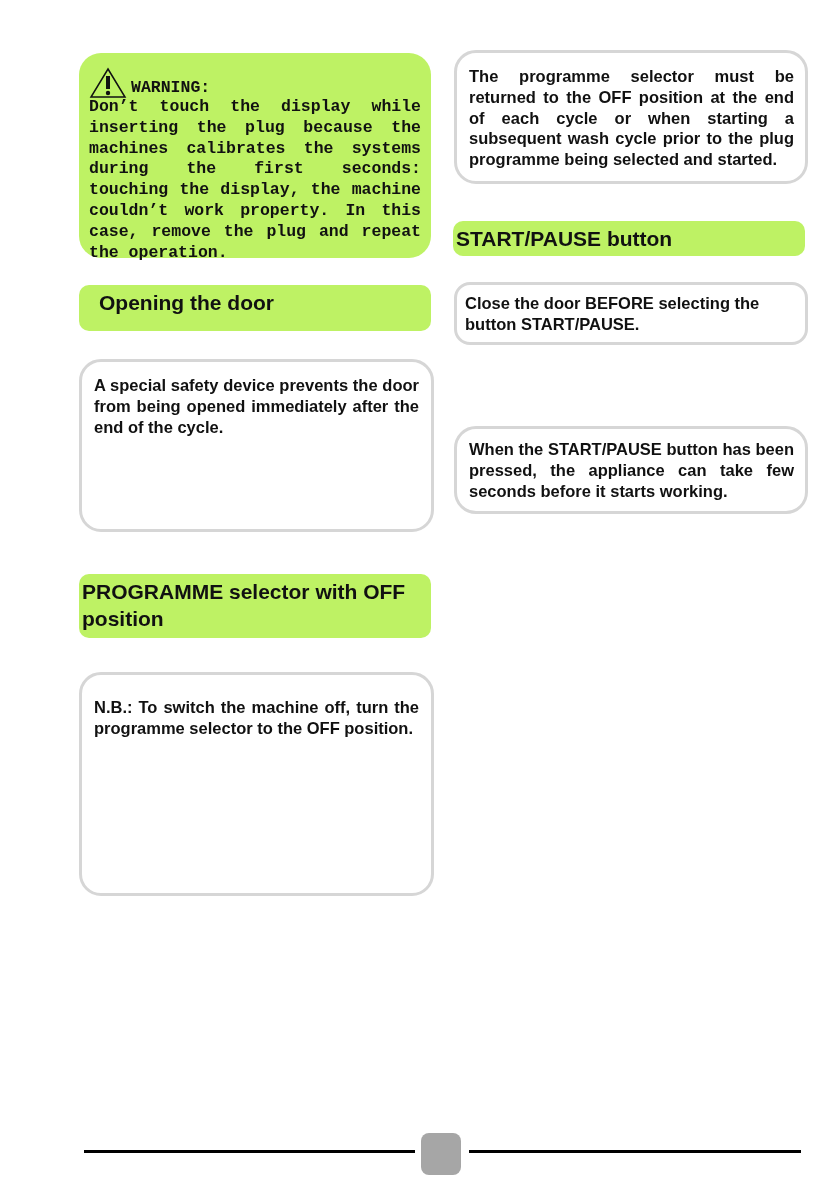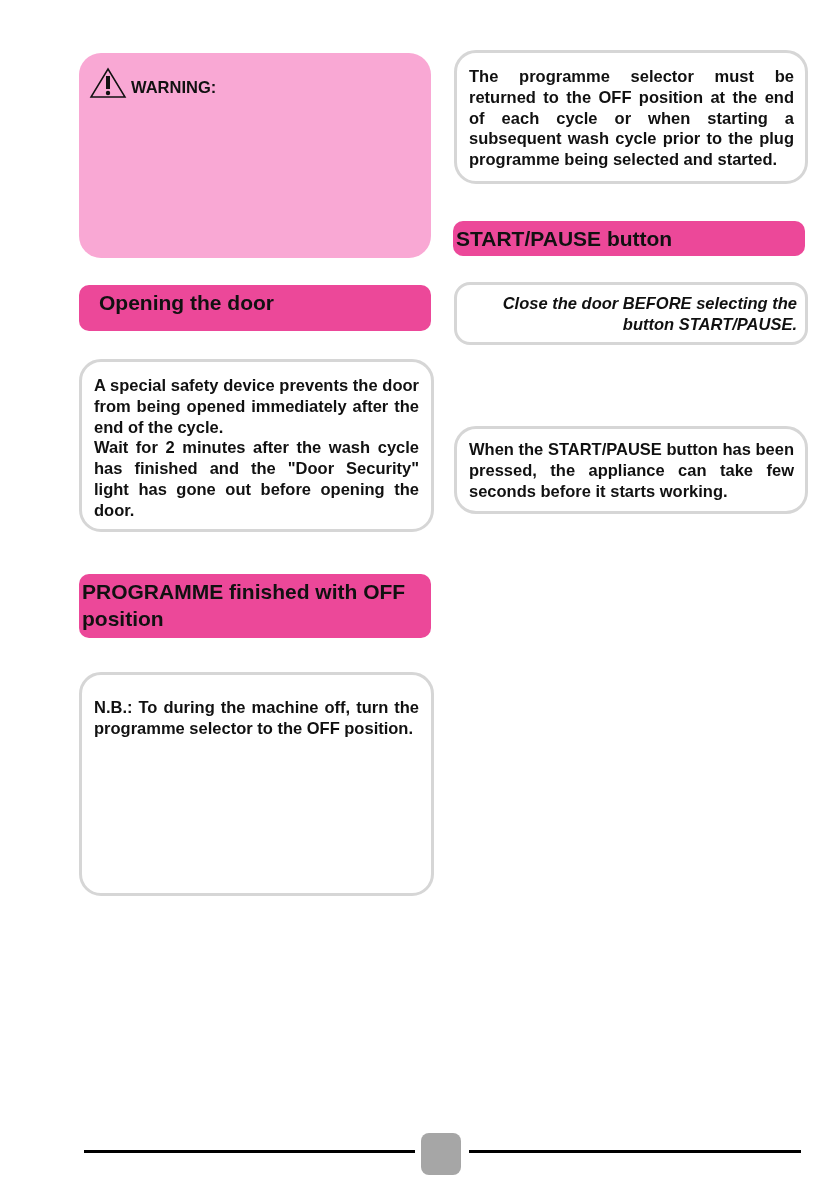--- a/index.html
+++ b/index.html
@@ -1,21 +1,21 @@
 <!DOCTYPE html>
 <html><head>
   <meta charset="utf-8">
   <style>
     html, body { margin: 0; padding: 0; background: #ffffff; }
     body { width: 840px; height: 1190px; position: relative; overflow: hidden;
       font-family: "Liberation Sans", sans-serif; color: #111111; }
     .box { position: absolute; box-sizing: border-box; border-radius: 22px; }
-    .warn { background: #f9a8d4; }
+    .warn { background: #bef264; font-family: Liberation Mono, monospace; }
     .outlined { background: #ffffff; border: 3px solid #d6d6d6; }
-    .heading { position: absolute; box-sizing: border-box; background: #ec4899; border-radius: 10px;
+    .heading { position: absolute; box-sizing: border-box; background: #bef264; border-radius: 10px;
       font-weight: bold; font-size: 21px; line-height: 27px; padding: 4px 3px; color: #111; }
     .txt { font-size: 16.5px; line-height: 20.8px; text-align: justify; font-weight: bold; }
     .txt p { margin: 0; }
     .reg { font-weight: normal; }
     .gap { margin-top: 10px !important; }
     .warn-title { display: flex; align-items: flex-end; font-weight: bold; font-size: 16.5px; }
     .warn-title svg { margin-right: 4px; }
     .footer-line { position: absolute; height: 3px; background: #000; top: 1150px; }
     .page-num { position: absolute; left: 421px; top: 1133px; width: 40px; height: 42px;
       background: #a6a6a6; border-radius: 8px; }
@@ -25,55 +25,57 @@
 
 <div class="box warn" style="left:79px; top:53px; width:352px; height:205px; padding:14px 10px 0 10px;">
   <div class="warn-title">
     <svg width="38" height="32" viewBox="0 0 38 32">
       <path d="M19 2 L36 30 L2 30 Z" fill="none" stroke="#111" stroke-width="1.5"></path>
       <rect x="17" y="9" width="4" height="13" fill="#111"></rect>
       <circle cx="19" cy="26" r="2.2" fill="#111"></circle>
     </svg>
     <span style="padding-bottom:2px;">WARNING:</span>
   </div>
+  <div class="txt" style="margin-top:-2px;">
+    <p>Don’t touch the display while inserting the plug because the machines calibrates the systems during the first seconds: touching the display, the machine couldn’t work property. In this case, remove the plug and repeat the operation.</p>
+  </div>
 </div>
 
 <div class="heading" style="left:79px; top:285px; width:352px; height:46px;padding-left:20px;">
   <span>Opening the door</span>
 </div>
 
 <div class="box outlined" style="left:79px; top:359px; width:355px; height:173px; padding:13px 12px 0 12px;">
   <div class="txt">
     <p>A special safety device prevents the door from being opened immediately after the end of the cycle.</p>
-    <p>Wait for 2 minutes after the wash cycle has finished and the "Door Security" light has gone out before opening the door.</p>
   </div>
 </div>
 
 <div class="heading" style="left:79px; top:574px; width:352px; height:64px;">
-  <span>PROGRAMME finished with OFF position</span>
+  <span>PROGRAMME selector with OFF position</span>
 </div>
 
 <div class="box outlined" style="left:79px; top:672px; width:355px; height:224px; padding:12px 12px 0 12px;">
   <div class="txt">
-    <p class="gap">N.B.: To during the machine off, turn the programme selector to the OFF position.</p>
+    <p class="gap">N.B.: To switch the machine off, turn the programme selector to the OFF position.</p>
   </div>
 </div>
 
 <div class="box outlined" style="left:454px; top:50px; width:354px; height:134px; padding:13px 11px 0 12px;">
   <div class="txt">
     <p>The programme selector must be returned to the OFF position at the end of each cycle or when starting a subsequent wash cycle prior to the plug programme being selected and started.</p>
   </div>
 </div>
 
 <div class="heading" style="left:453px; top:221px; width:352px; height:35px;">
   <span>START/PAUSE button</span>
 </div>
 
 <div class="box outlined" style="left:454px; top:282px; width:354px; height:63px; padding:8px 8px 0 8px; border-radius:16px;">
-  <div class="txt" style="text-align:right;font-style:italic;">
+  <div class="txt" style="text-align:left;">
     <p>Close the door BEFORE selecting the button START/PAUSE.</p>
   </div>
 </div>
 
 <div class="box outlined" style="left:454px; top:426px; width:354px; height:88px; padding:10px 11px 0 12px;">
   <div class="txt">
     <p>When the START/PAUSE button has been pressed, the appliance can take few seconds before it starts working.</p>
   </div>
 </div>
 

